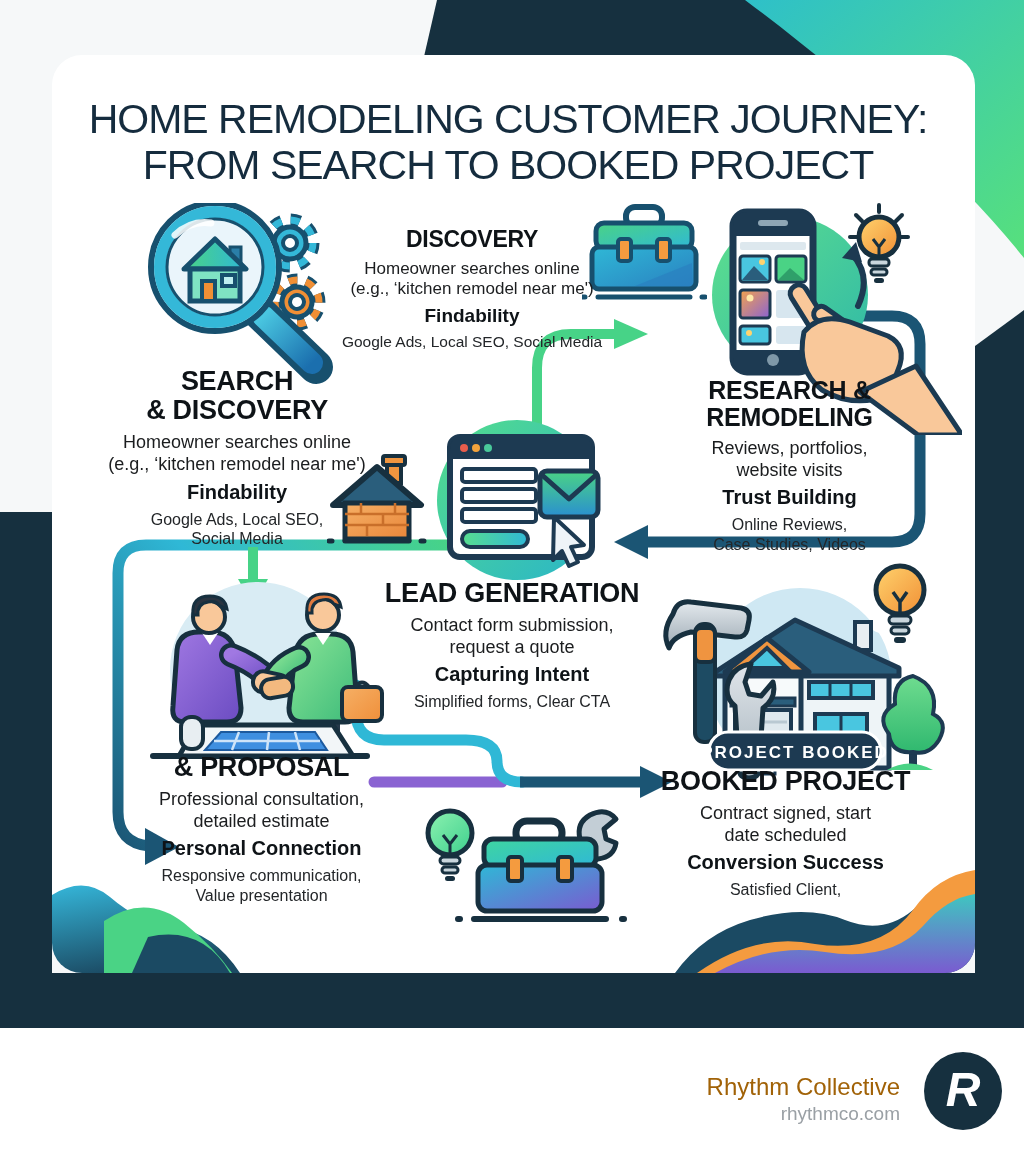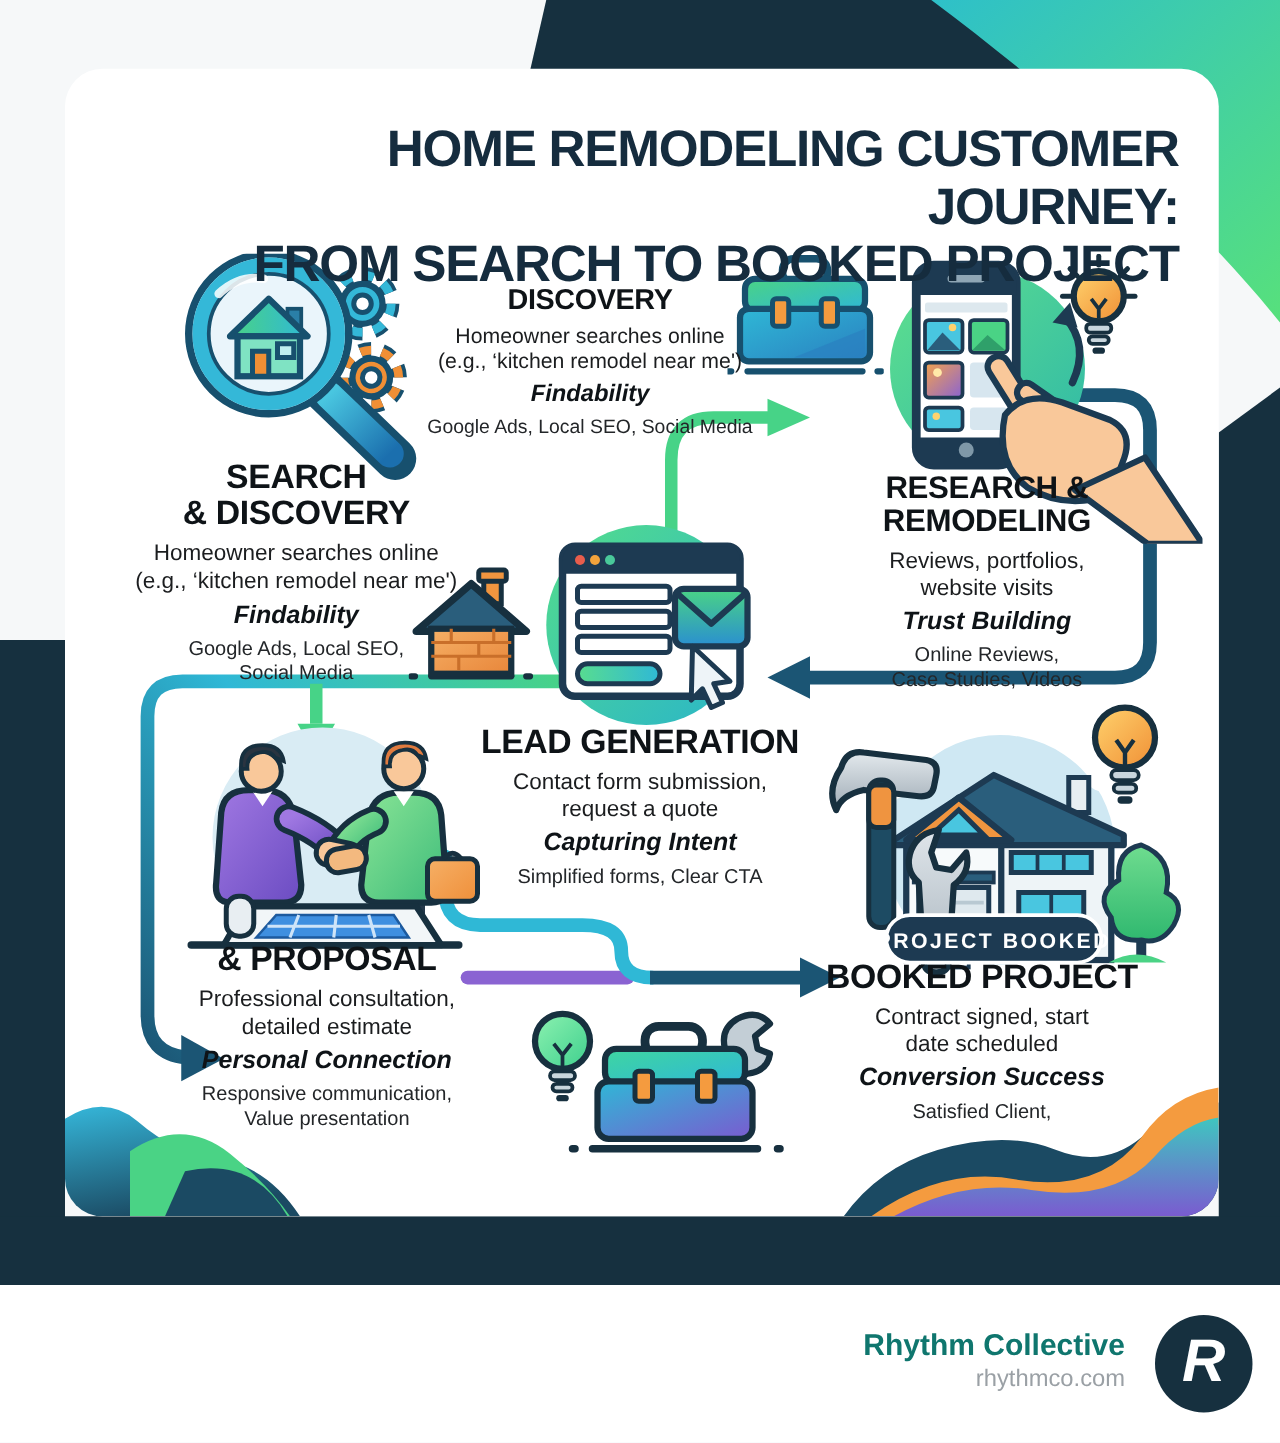--- a/index.html
+++ b/index.html
@@ -1,32 +1,32 @@
 <!DOCTYPE html>
 <html><head>
 <meta charset="utf-8">
 <style>
   html,body{margin:0;padding:0;}
   body{width:1024px;height:1154px;position:relative;font-family:"Liberation Sans",sans-serif;background:#f6f8f9;overflow:hidden;}
   .abs{position:absolute;}
   #page{position:absolute;left:0;top:0;width:1024px;height:1154px;}
   #card{left:52px;top:55px;width:923px;height:918px;background:#ffffff;border-radius:30px;overflow:hidden;z-index:1;}
-  #title{left:51px;top:42px;width:840px;text-align:right;font-weight:700;font-size:41px;line-height:1.12;letter-spacing:-1px;color:#152c3e;z-index:5;}
+  #title{left:36px;top:42px;width:840px;text-align:center;font-weight:400;font-size:41px;line-height:1.12;letter-spacing:-1px;color:#152c3e;z-index:5;}
   .stage{position:absolute;text-align:center;z-index:5;}
   .stage .h{font-size:27px;font-weight:800;line-height:1.08;color:#0e1317;letter-spacing:-0.3px;}
   .stage .d{font-size:18px;line-height:1.2;margin-top:7px;color:#1b1d1f;}
-  .stage .t{font-size:20px;font-weight:800;font-style:italic;margin-top:5px;color:#0e1317;}
+  .stage .t{font-size:20px;font-weight:800;margin-top:5px;color:#0e1317;}
   .stage .c{font-size:16px;line-height:1.22;margin-top:6px;color:#232629;}
   .stage.sm .h{font-size:23px;}
   .stage.sm .d{font-size:17px;}
   .stage.sm .t{font-size:19px;}
   .stage.sm .c{font-size:15.5px;}
   .stage.md .h{font-size:25px;}
   #footer-brand{right:124px;top:1063px;text-align:right;z-index:3;}
-  #footer-brand .brand{font-size:24px;font-weight:bold;color:#0f766e;line-height:1.2;}
+  #footer-brand .brand{font-size:24px;font-weight:normal;color:#a16207;line-height:1.2;margin-top:10px;}
   #footer-brand .site{font-size:19px;color:#9aa0a5;line-height:1.25;}
   #logo{left:924px;top:1052px;width:78px;height:78px;border-radius:50%;background:#16303f;color:#ffffff;display:flex;align-items:center;justify-content:center;z-index:3;}
   #logo span{font-size:48px;font-weight:bold;font-style:italic;transform:translateY(-2px);}
   svg{display:block;}
   svg text{font-family:"Liberation Sans",sans-serif;}
 </style>
 </head>
 <body>
 
 <div id="page">

